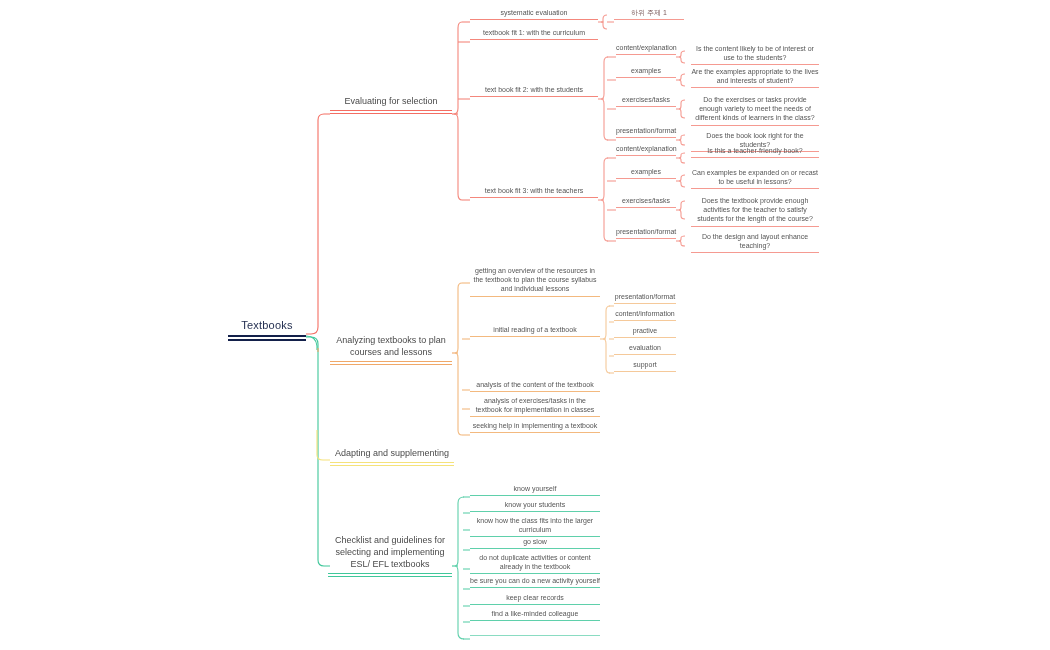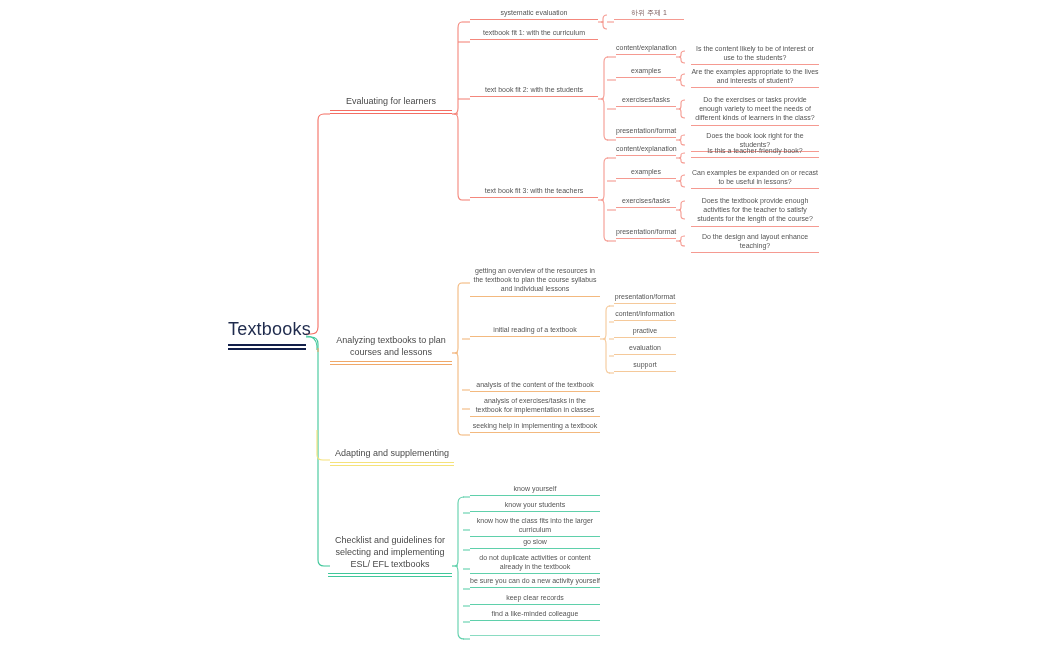--- a/index.html
+++ b/index.html
@@ -22,21 +22,21 @@
     text-align:center;
     line-height:1.32;
     white-space:normal;
   }
   .node .txt{display:block;width:100%;padding:0 2px 2px 2px;}
   .node .rule{display:block;width:100%;height:0;border-bottom:1.5px solid currentColor;}
   .node .rule2{display:block;width:100%;height:0;border-bottom:1.5px solid currentColor;margin-top:2px;}
 
   
   .root{
-    font-size:18px;color:#1f2b4d;font-weight:400;
+    font-size:11px;color:#1f2b4d;font-weight:400;
     letter-spacing:.2px;
   }
   .root .rule,.root .rule2{border-bottom-width:2px;border-color:#13204a;}
 
   
   .lvl1{font-size:9px;}
   .lvl1 .rule,.lvl1 .rule2{border-bottom-width:1.6px;}
   .b-red{color:#4a4a4a;}
   .b-red .rule,.b-red .rule2{border-color:#f46e63;}
   .b-orange{color:#4a4a4a;}
@@ -161,21 +161,21 @@
     </g>
   </svg>
 
   <div class="node root" style="left:228px;top:318px;width:78px;">
     <span class="txt">Textbooks</span>
     <span class="rule"></span>
     <span class="rule2"></span>
   </div>
 
   <div class="node lvl1 b-red" style="left:330px;top:96px;width:122px;">
-    <span class="txt">Evaluating for learners</span>
+    <span class="txt">Evaluating for selection</span>
     <span class="rule"></span>
     <span class="rule2"></span>
   </div>
 
   <div class="node lvl2 r-red" style="left:470px;top:8px;width:128px;">
     <span class="txt">systematic evaluation</span>
     <span class="rule"></span>
   </div>
 
   <div class="node lvl3 ko r-redlight" style="left:614px;top:8px;width:70px;">

